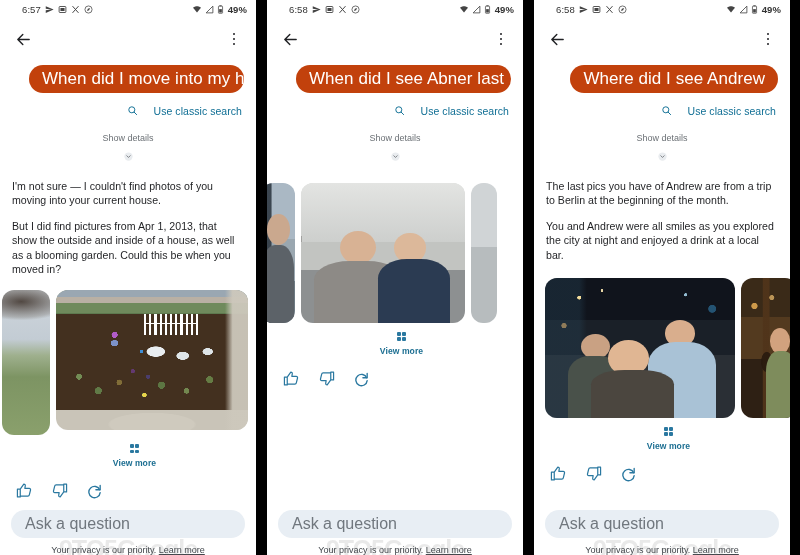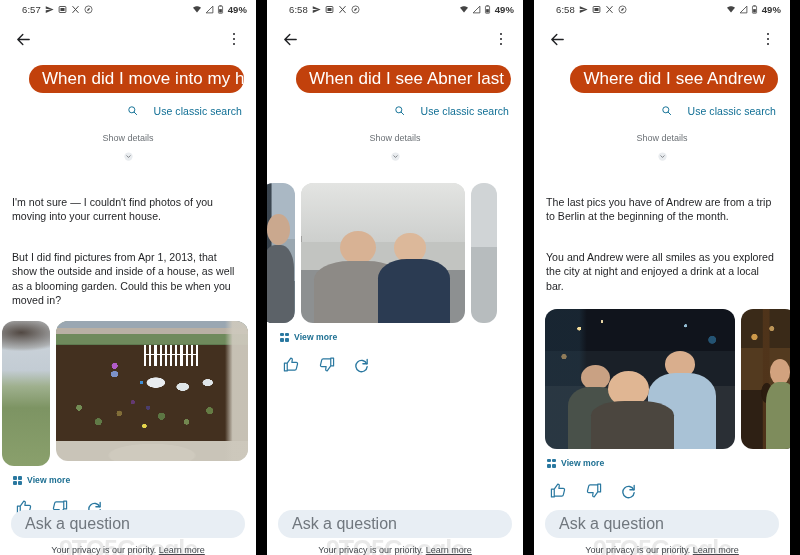--- a/index.html
+++ b/index.html
@@ -71,30 +71,29 @@
   .details-row { display:flex; justify-content:center; align-items:center; gap:4px; padding-top: 13px; flex-direction: column; }
   .details-label { color:#6b7075; font-size: 9px; }
 
   
   .answer { padding: 14px 12px 0 12px; }
   .answer p {
     color: #1f2023;
     font-size: 10.6px;
     line-height: 14.4px;
     letter-spacing: .02px;
-    margin-top: 16px;
-  }
-  .answer p + p { margin-top: 26px; }
+  }
+  .answer p + p { margin-top: 11px; }
 
   
   .strip { margin-top: 14px; display:flex; align-items:flex-start; gap: 6px; padding-left: 6px; }
   .photo { border-radius: 12px; overflow:hidden; flex: 0 0 auto; position:relative; }
 
   
-  .viewmore { display:flex; align-items:center; gap:5px; padding: 9px 0 0 13px; }
+  .viewmore { display:flex; align-items:center; gap:5px; padding: 9px 0 0 13px; flex-direction: column; }
   .vm-label { color:#1d6f92; font-size: 8.6px; font-weight:600; letter-spacing:.05px;}
   .grid-ico { width:9px; height:9px; display:grid; grid-template-columns:1fr 1fr; grid-template-rows:1fr 1fr; gap:1.4px; }
   .grid-ico span { background:#2a78a0; border-radius:1px; }
 
   
   .feedback { display:flex; align-items:center; gap:18px; padding: 14px 0 0 16px; }
   .fb { width:17px; height:17px; cursor:pointer; }
 
   
   .askwrap { position:absolute; left:0; right:0; bottom: 0; padding: 0 11px 0 11px; }

